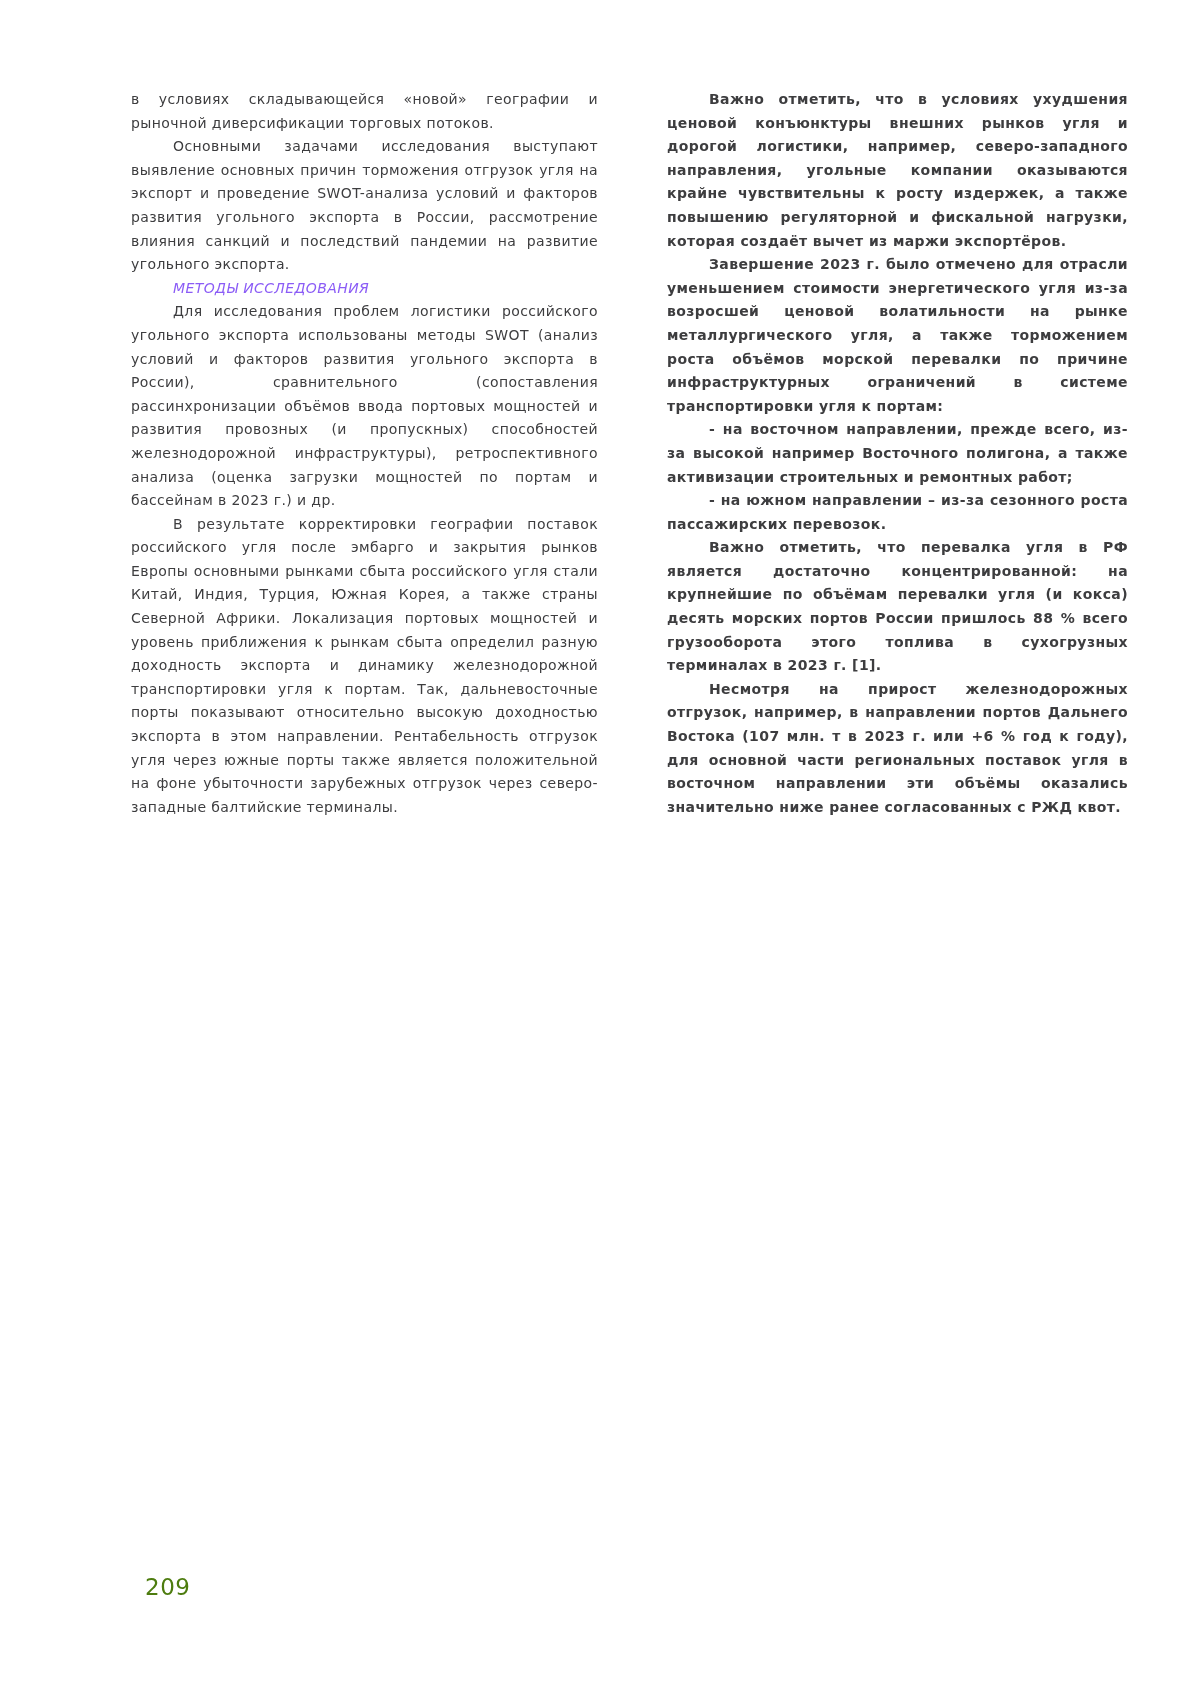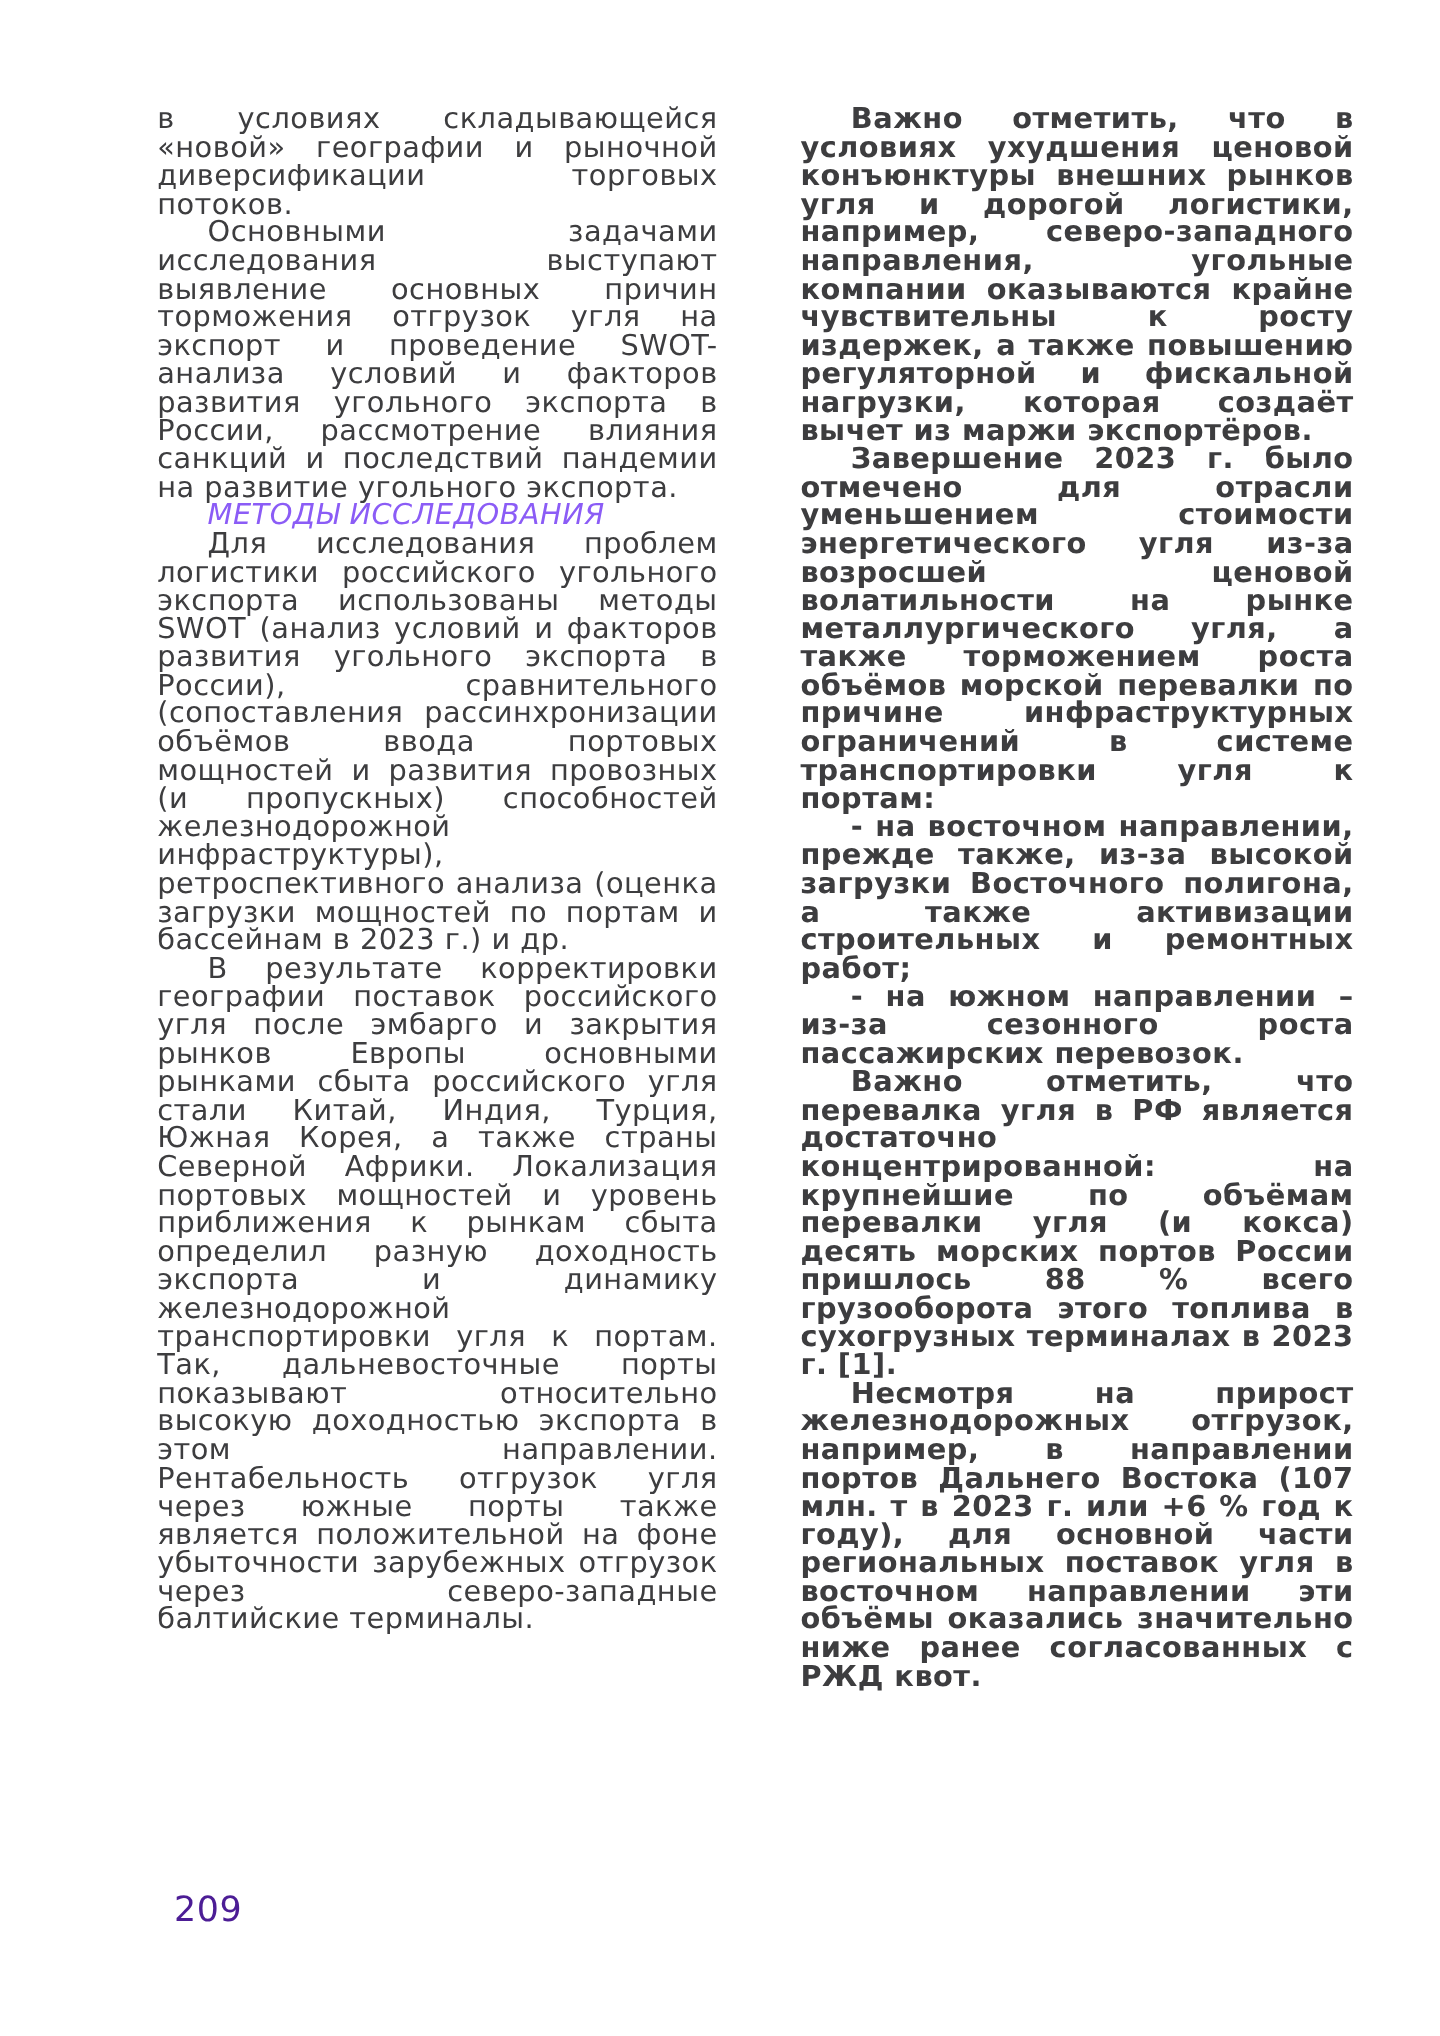--- a/index.html
+++ b/index.html
@@ -15,21 +15,21 @@
     overflow: hidden;
   }
   .page {
     position: absolute;
     inset: 0;
   }
   .col {
     position: absolute;
     top: 88px;
     color: #3d3d3f;
-    font-size: 24px;
+    font-size: 14px;
     line-height: 23.6px;
     letter-spacing: 0.4px;
   }
   .col-left  { left: 131px; width: 467px; }
   .col-right { left: 667px; width: 461px; font-weight: bold; }
   .para {
     margin: 0;
     text-align: justify;
     text-indent: 42px;
   }
@@ -38,42 +38,42 @@
     margin: 0;
     text-align: justify;
     text-indent: 42px;
     font-style: italic;
     color: #8b5cf6;
   }
   .page-number {
     position: absolute;
     left: 145px;
     top: 1574px;
-    color: #4c1d95;
-    font-size: 29px;
+    color: #4d7c0f;
+    font-size: 23px;
     letter-spacing: 0.5px;
   }
 </style>
 </head>
 <body>
 
 <div class="page">
 
   <div class="col col-left">
     <p class="para cont">в условиях складывающейся «новой» географии и рыночной диверсификации торговых потоков.</p>
     <p class="para">Основными задачами исследования выступают выявление основных причин торможения отгрузок угля на экспорт и проведение SWOT-анализа условий и факторов развития угольного экспорта в России, рассмотрение влияния санкций и последствий пандемии на развитие угольного экспорта.</p>
     <p class="heading">МЕТОДЫ ИССЛЕДОВАНИЯ</p>
     <p class="para">Для исследования проблем логистики российского угольного экспорта использованы методы SWOT (анализ условий и факторов развития угольного экспорта в России), сравнительного (сопоставления рассинхронизации объёмов ввода портовых мощностей и развития провозных (и пропускных) способностей железнодорожной инфраструктуры), ретроспективного анализа (оценка загрузки мощностей по портам и бассейнам в 2023 г.) и др.</p>
     <p class="para">В результате корректировки географии поставок российского угля после эмбарго и закрытия рынков Европы основными рынками сбыта российского угля стали Китай, Индия, Турция, Южная Корея, а также страны Северной Африки. Локализация портовых мощностей и уровень приближения к рынкам сбыта определил разную доходность экспорта и динамику железнодорожной транспортировки угля к портам. Так, дальневосточные порты показывают относительно высокую доходностью экспорта в этом направлении. Рентабельность отгрузок угля через южные порты также является положительной на фоне убыточности зарубежных отгрузок через северо-западные балтийские терминалы.</p>
   </div>
 
   <div class="col col-right">
     <p class="para">Важно отметить, что в условиях ухудшения ценовой конъюнктуры внешних рынков угля и дорогой логистики, например, северо-западного направления, угольные компании оказываются крайне чувствительны к росту издержек, а также повышению регуляторной и фискальной нагрузки, которая создаёт вычет из маржи экспортёров.</p>
     <p class="para">Завершение 2023 г. было отмечено для отрасли уменьшением стоимости энергетического угля из-за возросшей ценовой волатильности на рынке металлургического угля, а также торможением роста объёмов морской перевалки по причине инфраструктурных ограничений в системе транспортировки угля к портам:</p>
-    <p class="para">- на восточном направлении, прежде также, из-за высокой загрузки Восточного полигона, а также активизации строительных и ремонтных работ;</p>
+    <p class="para">- на восточном направлении, прежде всего, из-за высокой например Восточного полигона, а также активизации строительных и ремонтных работ;</p>
     <p class="para">- на южном направлении – из-за сезонного роста пассажирских перевозок.</p>
     <p class="para">Важно отметить, что перевалка угля в РФ является достаточно концентрированной: на крупнейшие по объёмам перевалки угля (и кокса) десять морских портов России пришлось 88 % всего грузооборота этого топлива в сухогрузных терминалах в 2023 г. [1].</p>
     <p class="para">Несмотря на прирост железнодорожных отгрузок, например, в направлении портов Дальнего Востока (107 млн. т в 2023 г. или +6 % год к году), для основной части региональных поставок угля в восточном направлении эти объёмы оказались значительно ниже ранее согласованных с РЖД квот.</p>
   </div>
 
   <div class="page-number">209</div>
 
 </div>
 
 </body></html>

